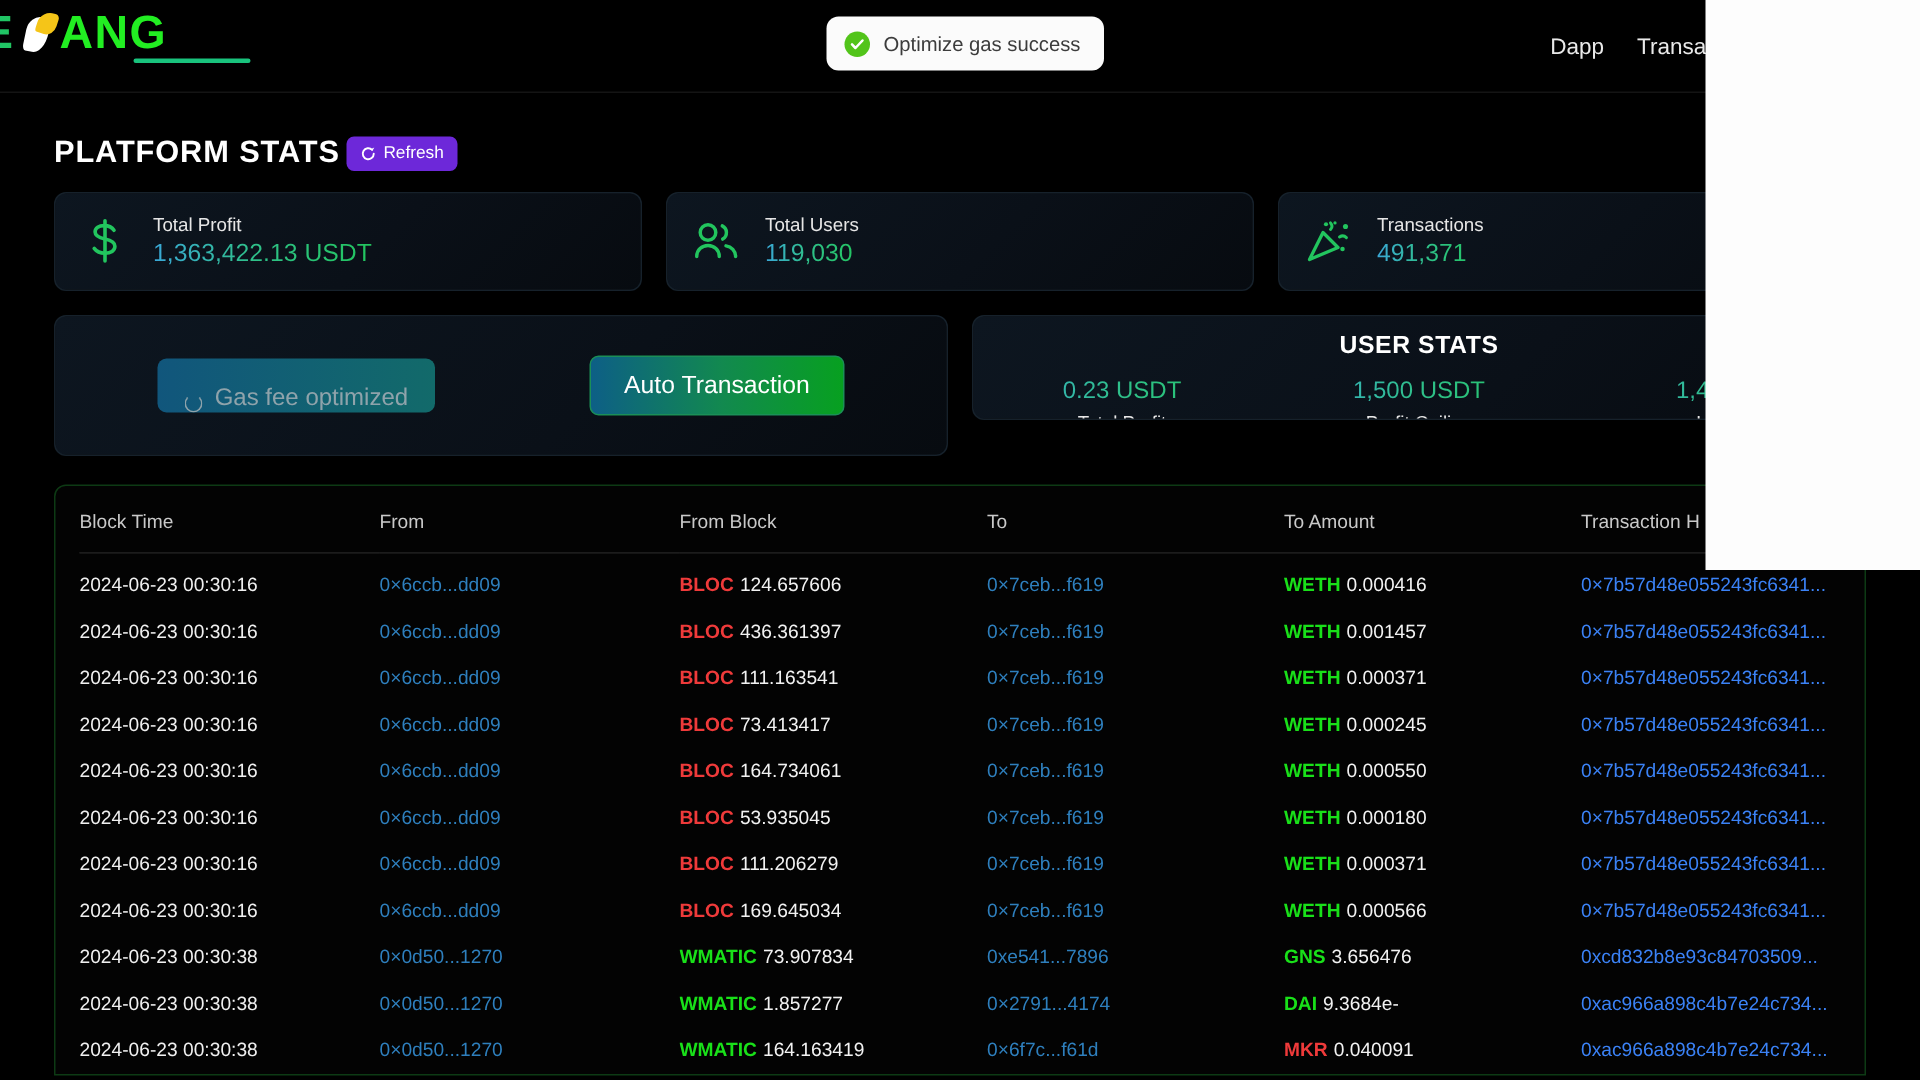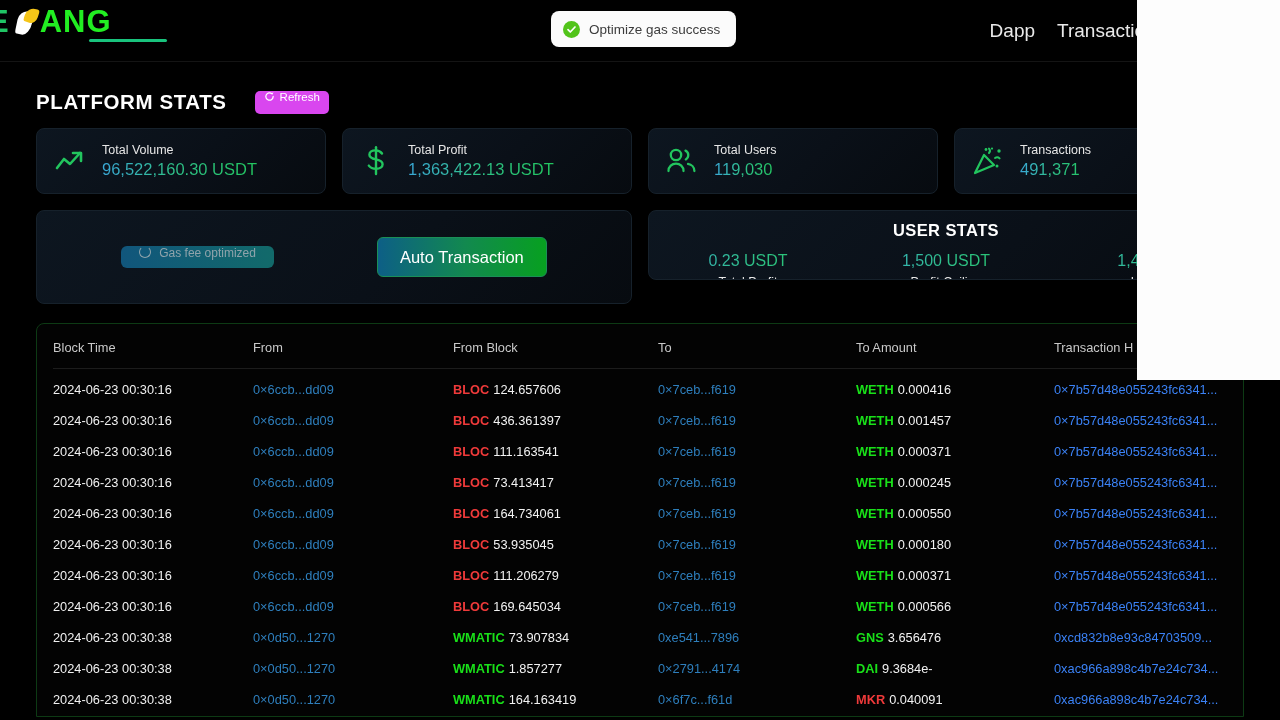--- a/index.html
+++ b/index.html
@@ -60,31 +60,31 @@
   }
   .toast-icon {
     width:17px; height:17px; border-radius:50%;
     background:#52c41a; display:flex; align-items:center; justify-content:center;
     flex:none;
   }
   .toast-icon svg { display:block; }
   .toast-text { color:#3c3c3c; font-size:13.5px; white-space:nowrap; }
 
   .nav { position:absolute; right:60px; top:0; height:62px; display:flex; align-items:center; gap:22px; }
-  .nav-item { color:#e9e9e9; font-size:19px; white-space:nowrap; cursor:pointer; }
+  .nav-item { color:#e9e9e9; font-size:15px; white-space:nowrap; cursor:pointer; }
 
   
   .content { padding:14px 36px 0 36px; }
 
-  .section-head { display:flex; align-items:center; gap:28px; margin:14px 0 14px 0; }
+  .section-head { display:flex; align-items:center; gap:4px; margin:14px 0 14px 0; }
   .section-title { font-size:20.5px; font-weight:bold; letter-spacing:.6px; color:#fff; }
   .refresh-btn {
-    background:#d946ef; color:#fff; border:none; border-radius:5px;
+    background:#6d28d9; color:#fff; border:none; border-radius:5px;
     height:23px; padding:0 9px; font-size:11.5px;
-    display:flex; gap:5px; cursor:pointer;
+    display:flex; align-items:center; gap:5px; cursor:pointer;
     font-family:"Liberation Sans", sans-serif;
   }
   .refresh-btn svg { display:block; }
 
   
   .stats-row { display:flex; gap:16px; }
   .stat-card {
     flex:1 1 0; height:66px; border-radius:8px;
     background:linear-gradient(135deg,#0d1620 0%,#0a1018 55%,#070b10 100%);
     border:1px solid #16212b;
@@ -103,24 +103,24 @@
 
   
   .mid-row { display:flex; gap:16px; margin-top:16px; }
   .control-panel {
     width:596px; height:94px; border-radius:8px;
     background:linear-gradient(135deg,#0d1620 0%,#0a1018 60%,#070b10 100%);
     border:1px solid #16212b;
     display:flex; align-items:center; justify-content:center; gap:103px;
   }
   .gas-btn {
-    height:22px; padding:0 18px; border-radius:6px; border:none;
+    height:36px; padding:0 18px; border-radius:6px; border:none;
     background:linear-gradient(90deg,#11567c 0%,#126a6a 100%);
-    color:#8fa3ab; font-size:12px; cursor:default;
-    display:flex; align-items:flex-start; gap:8px;
+    color:#8fa3ab; font-size:16px; cursor:default;
+    display:flex; align-items:flex-end; gap:8px;
     font-family:"Liberation Sans", sans-serif;
   }
   .spinner { width:12px; height:12px; border:1.6px solid #8fa3ab; border-top-color:transparent; border-radius:50%; flex:none; }
   .auto-btn {
     height:40px; padding:0 22px; border-radius:6px;
     border:1px solid #1b8f57;
     background:linear-gradient(90deg,#0d5f86 0%,#12894f 52%,#07a020 100%);
     color:#fff; font-size:16.5px; cursor:pointer;
     font-family:"Liberation Sans", sans-serif;
   }
@@ -223,32 +223,20 @@
             <path d="M10 6a4 4 0 1 1-1.2-2.85" stroke="#fff" stroke-width="1.4" fill="none" stroke-linecap="round"></path>
             <path d="M10.4 1.4 L9.2 3.6 L6.9 3.0 Z" fill="#fff"></path>
           </svg>
         </span>
         <span>Refresh</span>
       </button>
     </div>
 
     <div class="stats-row">
 
-      <div class="stat-card">
-        <span class="stat-icon">
-          <svg width="30" height="24" viewBox="0 0 30 24">
-            <path d="M2 19 L9 10 L15 15 L25 4" stroke="#22c55e" stroke-width="2.6" fill="none" stroke-linecap="round" stroke-linejoin="round"></path>
-            <path d="M18 4 L26 4 L26 12" stroke="#22c55e" stroke-width="2.6" fill="none" stroke-linecap="round" stroke-linejoin="round"></path>
-          </svg>
-        </span>
-        <div>
-          <div class="stat-label">Total Volume</div>
-          <div class="stat-value">96,522,160.30 USDT</div>
-        </div>
-      </div>
 
       <div class="stat-card">
         <span class="stat-icon">
           <svg width="26" height="30" viewBox="0 0 26 30">
             <path d="M19 7.5C17.5 5.2 15 4.4 12.4 4.4 9 4.4 6.4 6 6.4 8.7c0 2.8 3 3.9 6.6 4.7 3.7.8 6.6 2 6.6 4.8 0 2.9-2.8 4.6-6.6 4.6-3 0-5.6-1-7.2-3.2" stroke="#22c55e" stroke-width="2.4" fill="none" stroke-linecap="round"></path>
             <path d="M13 1.2 L13 28" stroke="#22c55e" stroke-width="2.4" stroke-linecap="round"></path>
           </svg>
         </span>
         <div>
           <div class="stat-label">Total Profit</div>

